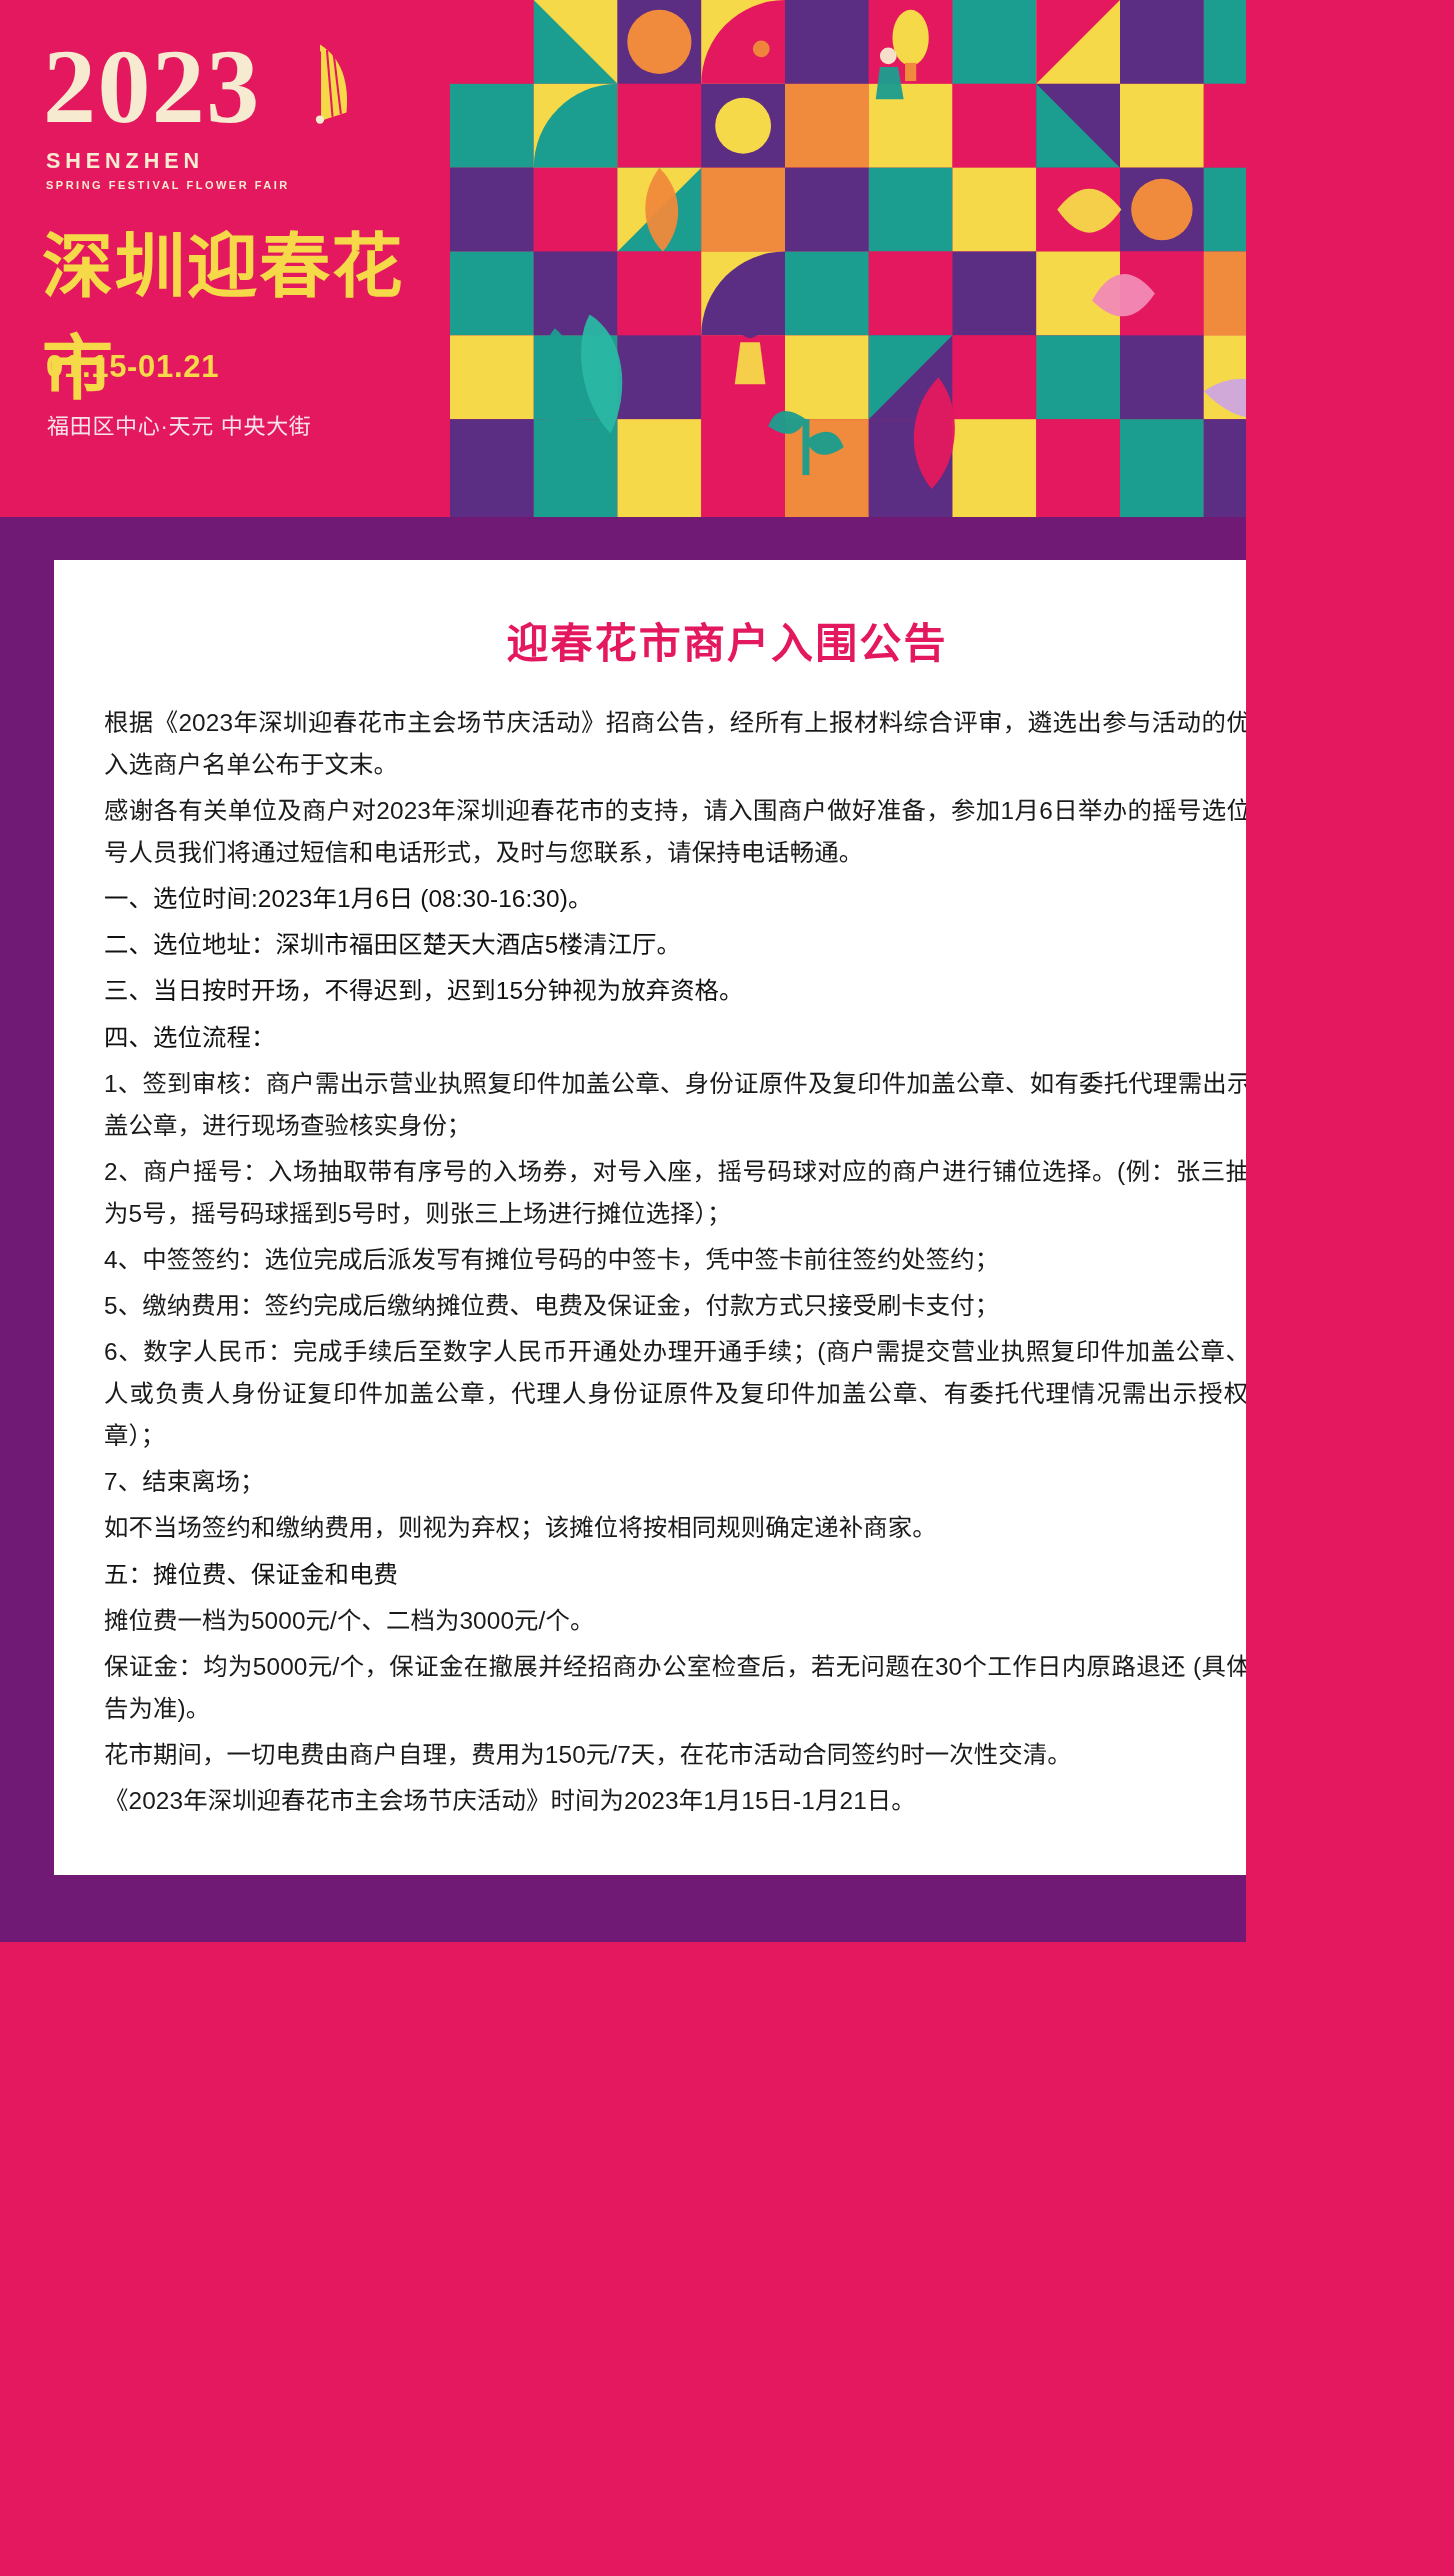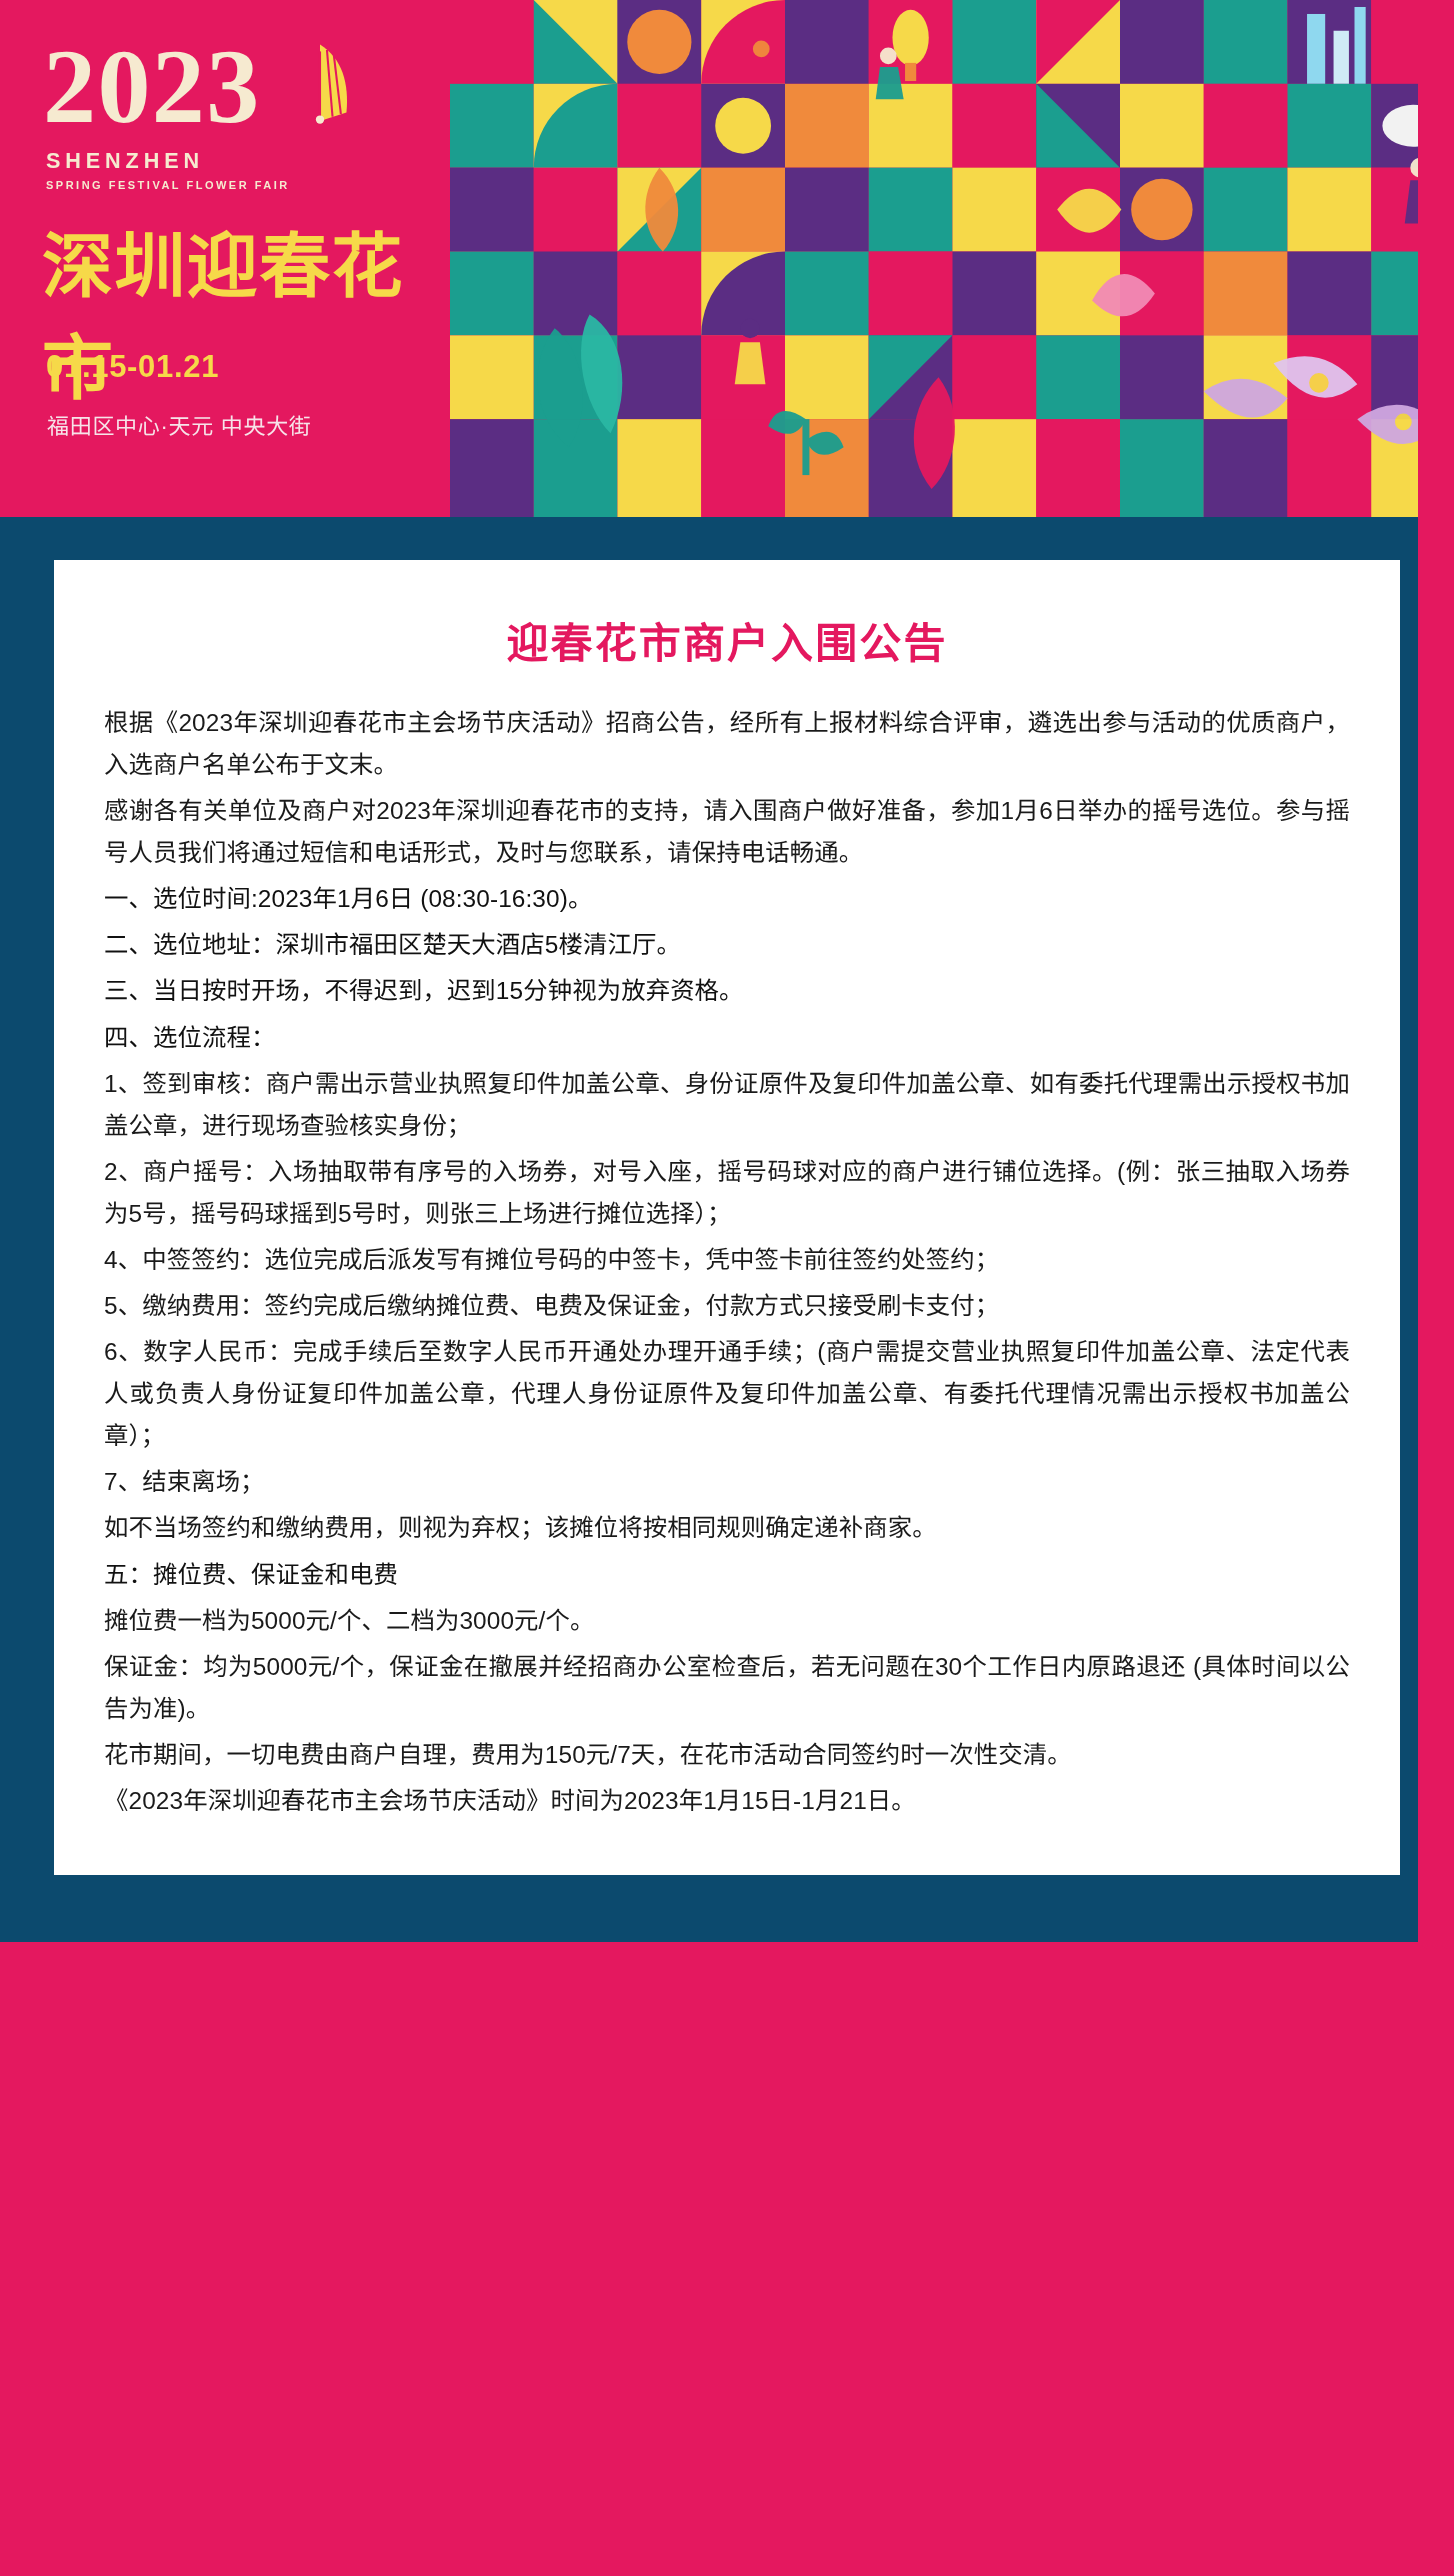--- a/index.html
+++ b/index.html
@@ -6,22 +6,22 @@
     margin: 0;
     padding: 0;
     background: #e4185f;
   }
   body {
     width: 1455px;
     font-family: "Liberation Sans", "DejaVu Sans", sans-serif;
     -webkit-font-smoothing: antialiased;
   }
   .poster {
-    width: 1418px;
-    background: #0c4a6e;
+    width: 1246px;
+    background: #701a75;
     position: relative;
     overflow: hidden;
   }
 
   
   .header {
     position: relative;
     width: 1455px;
     height: 517px;
     background: #e4185f;

